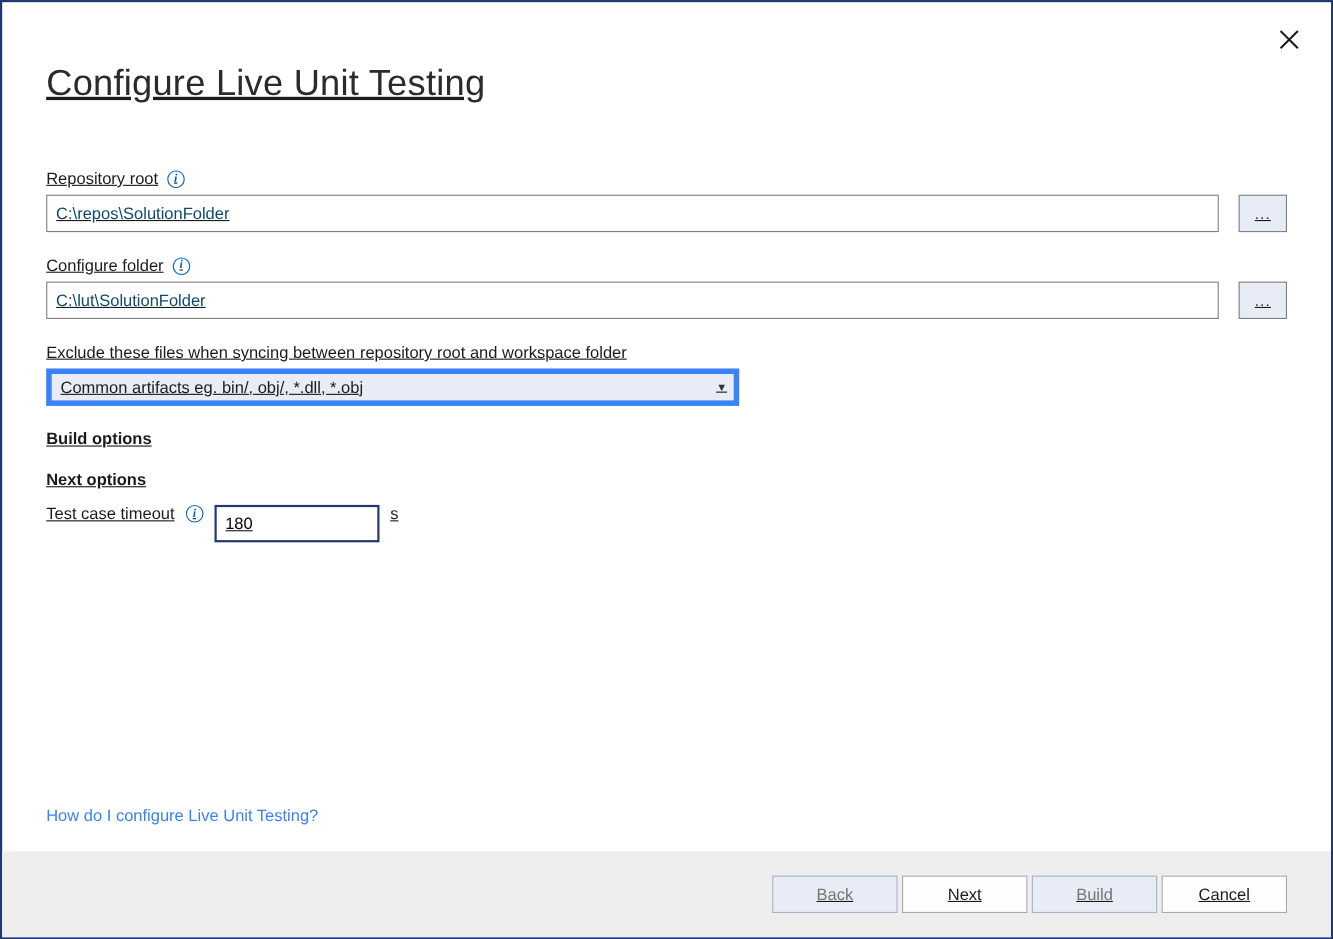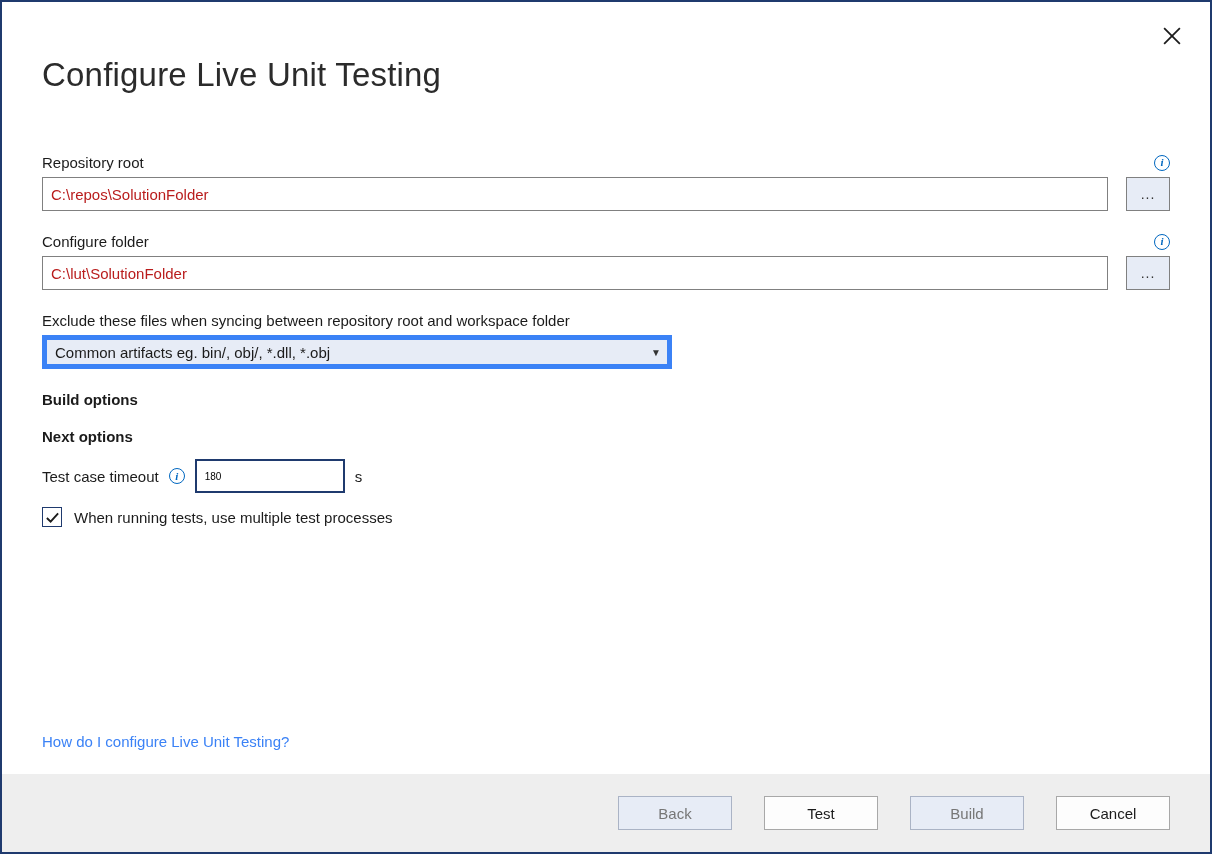--- a/index.html
+++ b/index.html
@@ -8,20 +8,21 @@
     font-family: "Segoe UI", -apple-system, Tahoma, sans-serif;
     background: #fff;
     color: #1b1b1b;
   }
   .window {
     width: 1212px; height: 854px;
     border: 2px solid #1f3a6e;
     position: relative;
     display: flex; flex-direction: column;
     background: #fff;
+    text-decoration: underline;
   }
   .close-x {
     position: absolute;
     top: 24px; right: 28px;
     width: 20px; height: 20px;
     cursor: pointer;
     display:flex; align-items:center; justify-content:center;
   }
   .close-x svg { width: 18px; height: 18px; }
   .content {
@@ -35,21 +36,20 @@
     color: #2b2b2b;
     margin: 10px 0 60px 0;
     letter-spacing: 0.2px;
   }
   .field-row { margin-bottom: 22px; }
   .field-label {
     display: flex; align-items: center;
     font-size: 15px;
     margin-bottom: 6px;
     gap: 8px;
-    justify-content: space-between;
   }
   .info-icon {
     width: 16px; height: 16px;
     border: 1.4px solid #0067c0;
     border-radius: 50%;
     display: inline-flex; align-items: center; justify-content: center;
     color: #0067c0;
     font-size: 11px; font-weight: 600;
     font-style: italic;
     font-family: Georgia, "Times New Roman", serif;
@@ -59,21 +59,21 @@
     display: flex; align-items: stretch; gap: 18px;
   }
   .text-input {
     flex: 1 1 auto;
     height: 34px;
     border: 1px solid #808080;
     padding: 4px 8px;
     font-size: 15px;
     font-family: inherit;
     background: #fff;
-    color: #b91c1c;
+    color: #0c4a6e;
   }
   .browse-btn {
     width: 44px; height: 34px;
     border: 1px solid #808080;
     background: #e7ecf6;
     display: flex; align-items: center; justify-content: center;
     font-size: 14px; letter-spacing: 1px;
     cursor: pointer;
     color: #333;
   }
@@ -100,45 +100,45 @@
   }
   .checkbox {
     width: 20px; height: 20px;
     border: 1.4px solid #1f3a6e;
     display:flex; align-items:center; justify-content:center;
     cursor: pointer;
     background:#fff;
   }
   .checkbox svg { width: 15px; height: 15px; }
   .timeout-row {
-    display: flex; align-items: center; gap: 10px;
+    display: flex; align-items: flex-start; gap: 10px;
     font-size: 15px;
     margin-top: 6px;
     margin-bottom: 14px;
   }
   .timeout-input {
     width: 150px; height: 34px;
     border: 2px solid #1f3a6e;
     padding: 14px 8px;
-    font-size: 10px;
+    font-size: 15px;
     font-family: inherit;
   }
   .help-link {
     color: #3b82f6;
     font-size: 15px;
     cursor: pointer;
     position: absolute;
     bottom: 102px;
     left: 40px;
   }
   .footer {
     height: 78px;
     background: #eeeeee;
     display: flex; align-items: center; justify-content: flex-end;
-    gap: 32px;
+    gap: 4px;
     padding: 0 40px;
   }
   .btn {
     width: 114px; height: 34px;
     border: 1px solid #a8a8a8;
     background: #fdfdfd;
     font-size: 15px;
     display:flex; align-items:center; justify-content:center;
     cursor: pointer;
   }
@@ -199,33 +199,25 @@
 
     <div class="section-head">Build options</div>
 
     <div class="section-head">Next options</div>
     <div class="timeout-row">
       <span>Test case timeout</span>
       <span class="info-icon">i</span>
       <input class="timeout-input" type="text" value="180" style="">
       <span>s</span>
     </div>
-    <div class="check-row">
-      <div class="checkbox">
-        <svg viewBox="0 0 16 16">
-            <polyline points="2,8.5 6,12.5 14,3.5" fill="none" stroke="#1b1b1b" stroke-width="2"></polyline>
-          </svg>
-      </div>
-      <span>When running tests, use multiple test processes</span>
-    </div>
 
     <div class="help-link">How do I configure Live Unit Testing?</div>
 
   </div>
 
   <div class="footer">
     <div class="btn disabled">Back</div>
-    <div class="btn">Test</div>
+    <div class="btn">Next</div>
     <div class="btn disabled">Build</div>
     <div class="btn">Cancel</div>
   </div>
 
 </div>
 
 </body></html>

